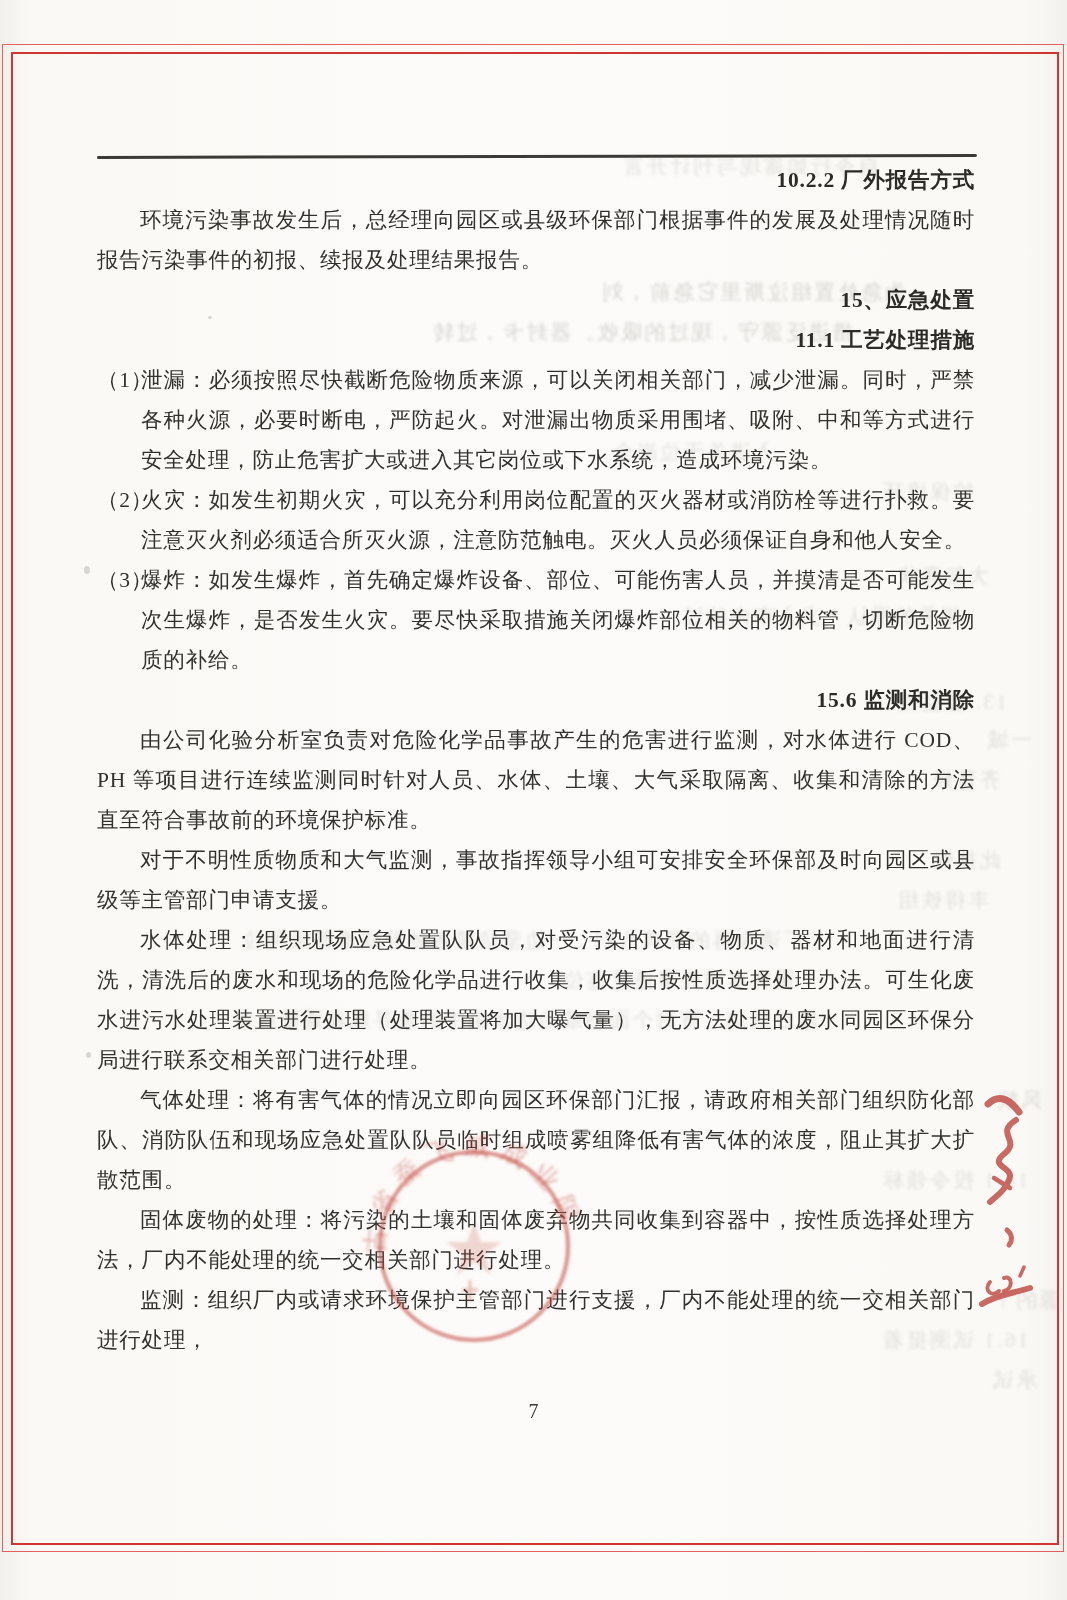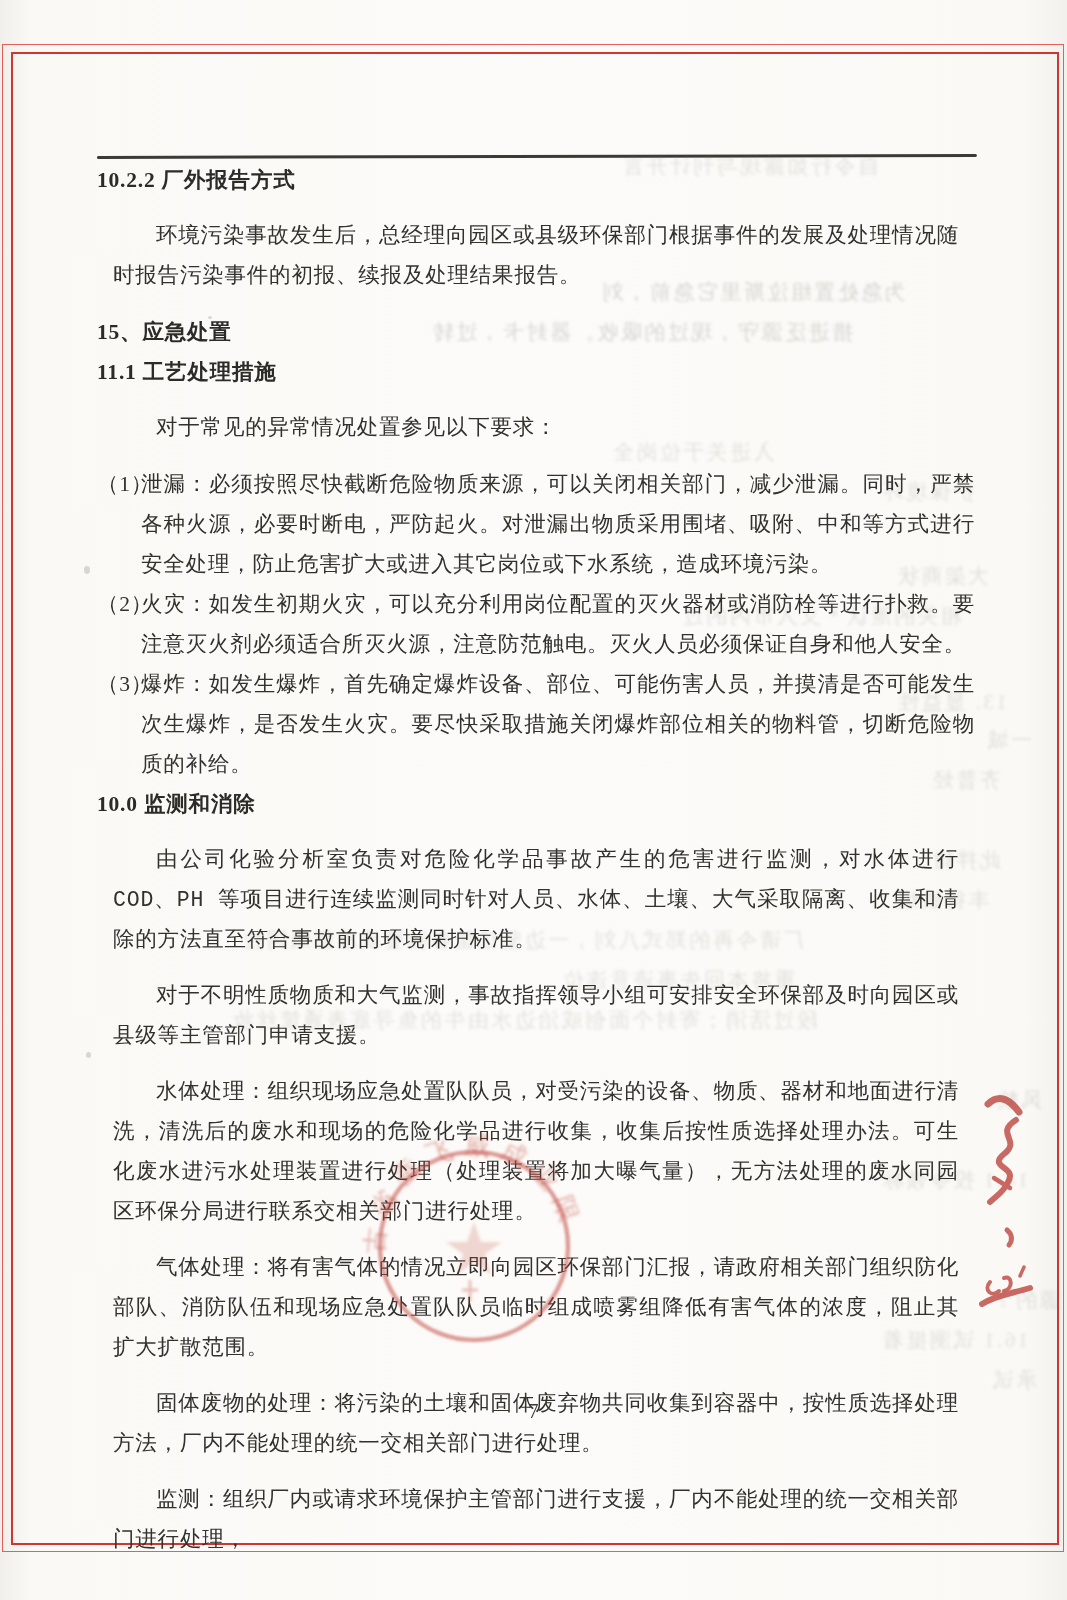--- a/index.html
+++ b/index.html
@@ -22,22 +22,22 @@
   .top-rule{
     position:absolute;left:97px;top:155px;width:880px;height:3px;
     background:#3b3a37;transform:rotate(-0.12deg);border-radius:2px;
   }
   
   .content{
     position:absolute;left:97px;top:160px;width:878px;
     font-size:21.5px;line-height:40px;letter-spacing:.8px;
     text-align:justify;
   }
-  .heading{font-weight:700;color:#2c2b28;text-align:left;}
-  .para{margin:16px;text-indent:43px;font-family:Liberation Mono, monospace;}
+  .heading{font-weight:700;color:#2c2b28;text-align:right;}
+  .para{margin:0;text-indent:43px;}
   .list-item{padding-left:44px;}
   .list-item .marker{float:left;width:44px;margin-left:-44px;text-align:left;}
   
   .page-number{
     position:absolute;left:0;top:1400px;width:1067px;text-align:center;
     font-size:20px;color:#3a3936;letter-spacing:0;
   }
   
   .bleed{
     position:absolute;font-size:21px;color:#807c76;opacity:.20;
@@ -84,34 +84,33 @@
 
   <div class="speck" style="left:208px;top:316px;width:4px;height:3px;"></div>
   <div class="speck" style="left:84px;top:566px;width:6px;height:8px;"></div>
   <div class="speck" style="left:86px;top:1052px;width:5px;height:6px;"></div>
 
   <div class="content">
     <div class="heading">10.2.2 厂外报告方式</div>
     <p class="para">环境污染事故发生后，总经理向园区或县级环保部门根据事件的发展及处理情况随时报告污染事件的初报、续报及处理结果报告。</p>
     <div class="heading">15、应急处置</div>
     <div class="heading">11.1 工艺处理措施</div>
-    <p class="para">对于常见的异常情况处置参见以下要求：</p>
     <div class="list-item">
       <span class="marker">（1）</span>
       <span class="item-text">泄漏：必须按照尽快截断危险物质来源，可以关闭相关部门，减少泄漏。同时，严禁各种火源，必要时断电，严防起火。对泄漏出物质采用围堵、吸附、中和等方式进行安全处理，防止危害扩大或进入其它岗位或下水系统，造成环境污染。</span>
     </div>
     <div class="list-item">
       <span class="marker">（2）</span>
       <span class="item-text">火灾：如发生初期火灾，可以充分利用岗位配置的灭火器材或消防栓等进行扑救。要注意灭火剂必须适合所灭火源，注意防范触电。灭火人员必须保证自身和他人安全。</span>
     </div>
     <div class="list-item">
       <span class="marker">（3）</span>
       <span class="item-text">爆炸：如发生爆炸，首先确定爆炸设备、部位、可能伤害人员，并摸清是否可能发生次生爆炸，是否发生火灾。要尽快采取措施关闭爆炸部位相关的物料管，切断危险物质的补给。</span>
     </div>
-    <div class="heading">10.0 监测和消除</div>
+    <div class="heading">15.6 监测和消除</div>
     <p class="para">由公司化验分析室负责对危险化学品事故产生的危害进行监测，对水体进行 COD、PH 等项目进行连续监测同时针对人员、水体、土壤、大气采取隔离、收集和清除的方法直至符合事故前的环境保护标准。</p>
     <p class="para">对于不明性质物质和大气监测，事故指挥领导小组可安排安全环保部及时向园区或县级等主管部门申请支援。</p>
     <p class="para">水体处理：组织现场应急处置队队员，对受污染的设备、物质、器材和地面进行清洗，清洗后的废水和现场的危险化学品进行收集，收集后按性质选择处理办法。可生化废水进污水处理装置进行处理（处理装置将加大曝气量），无方法处理的废水同园区环保分局进行联系交相关部门进行处理。</p>
     <p class="para">气体处理：将有害气体的情况立即向园区环保部门汇报，请政府相关部门组织防化部队、消防队伍和现场应急处置队队员临时组成喷雾组降低有害气体的浓度，阻止其扩大扩散范围。</p>
     <p class="para">固体废物的处理：将污染的土壤和固体废弃物共同收集到容器中，按性质选择处理方法，厂内不能处理的统一交相关部门进行处理。</p>
     <p class="para">监测：组织厂内或请求环境保护主管部门进行支援，厂内不能处理的统一交相关部门进行处理，</p>
   </div>
 
   <svg class="seal" width="232" height="232" viewBox="0 0 232 232">
     <defs>

